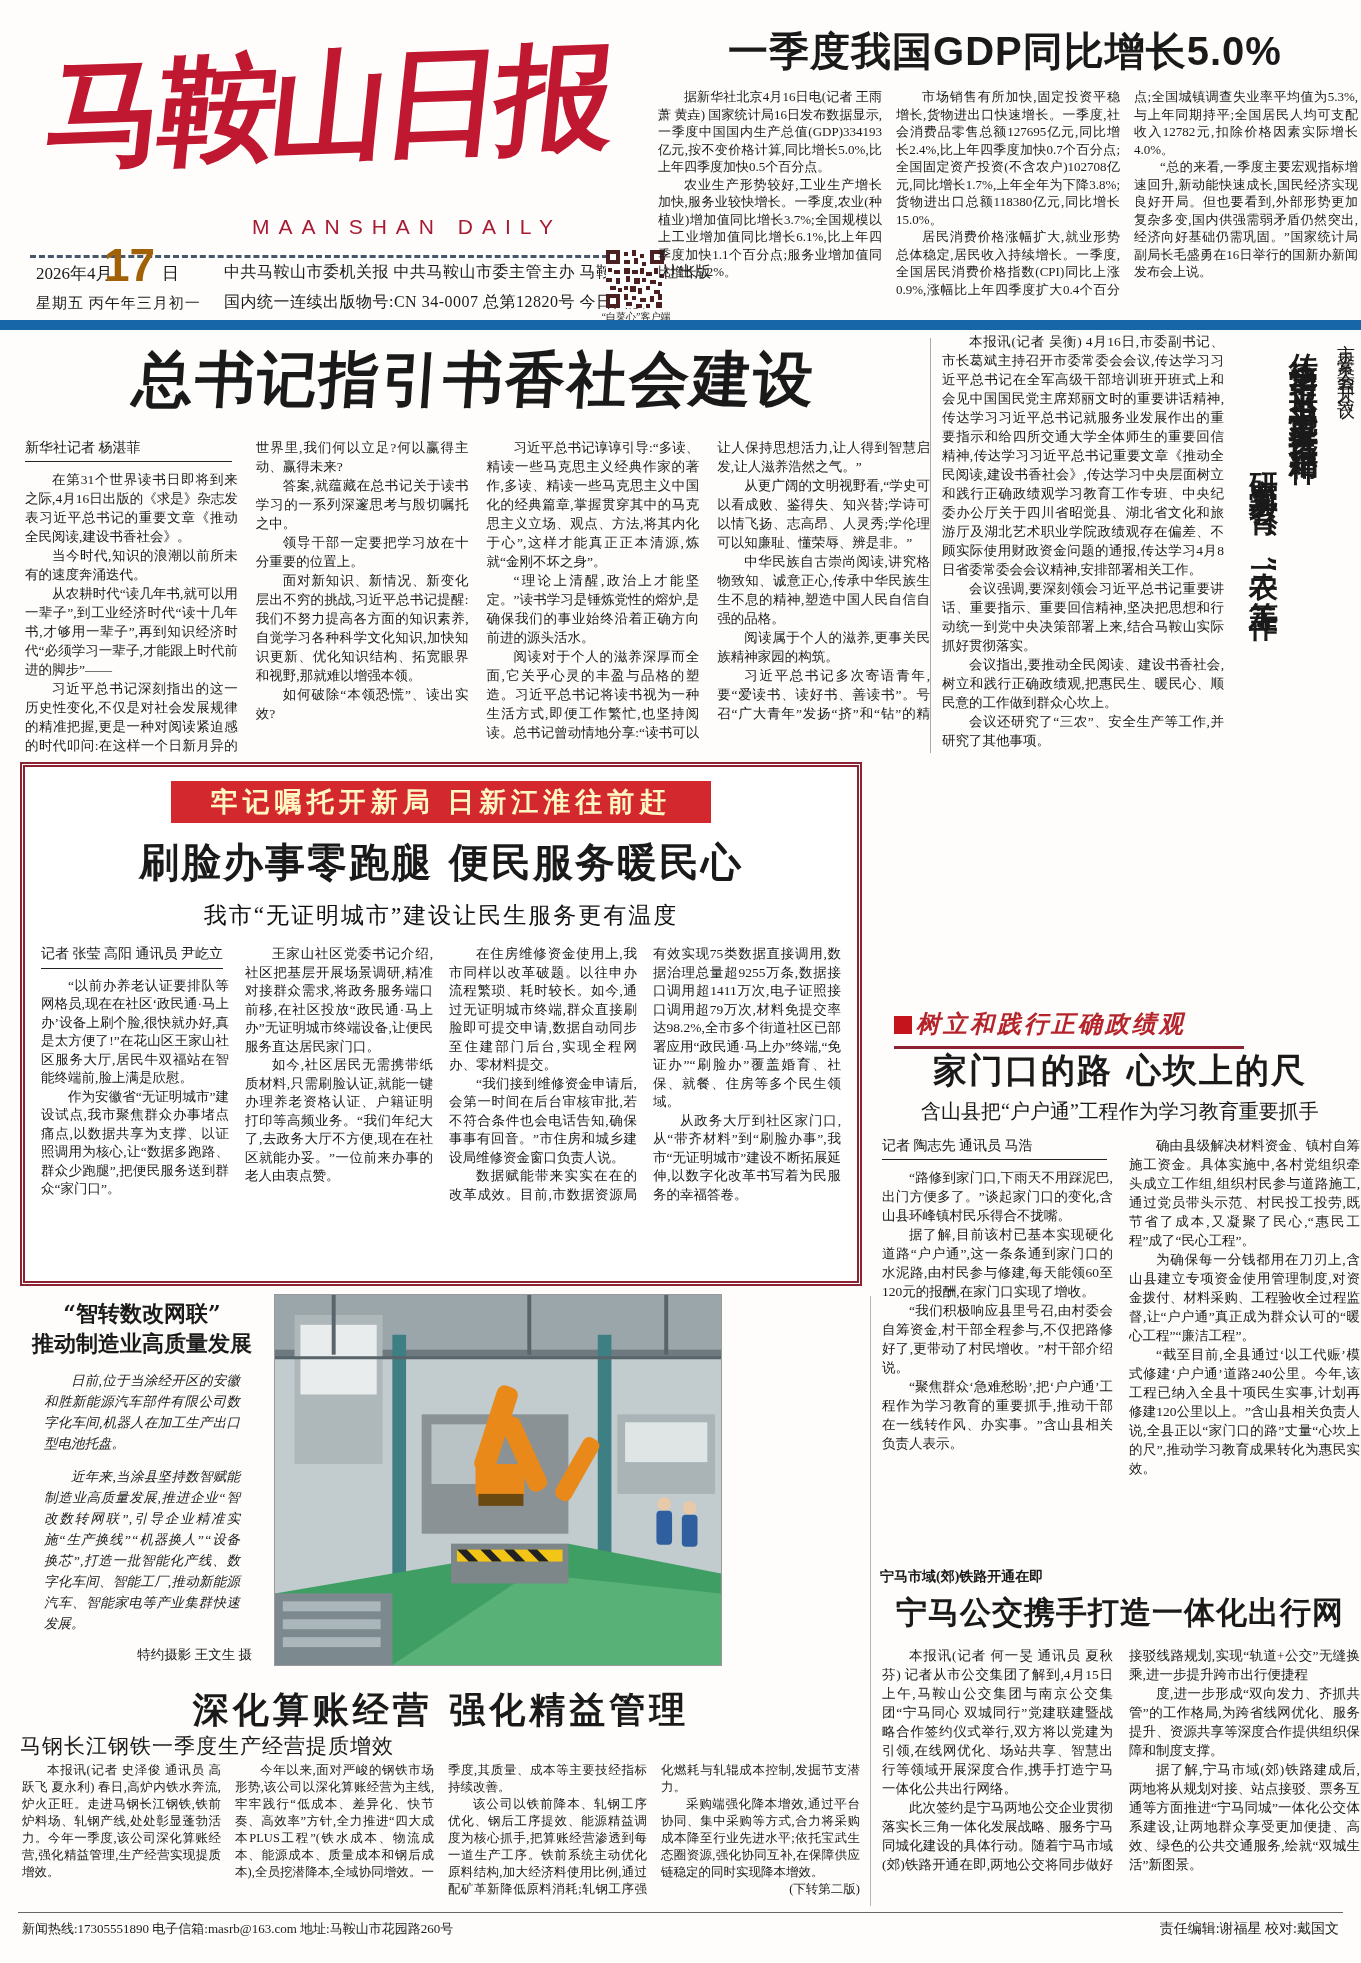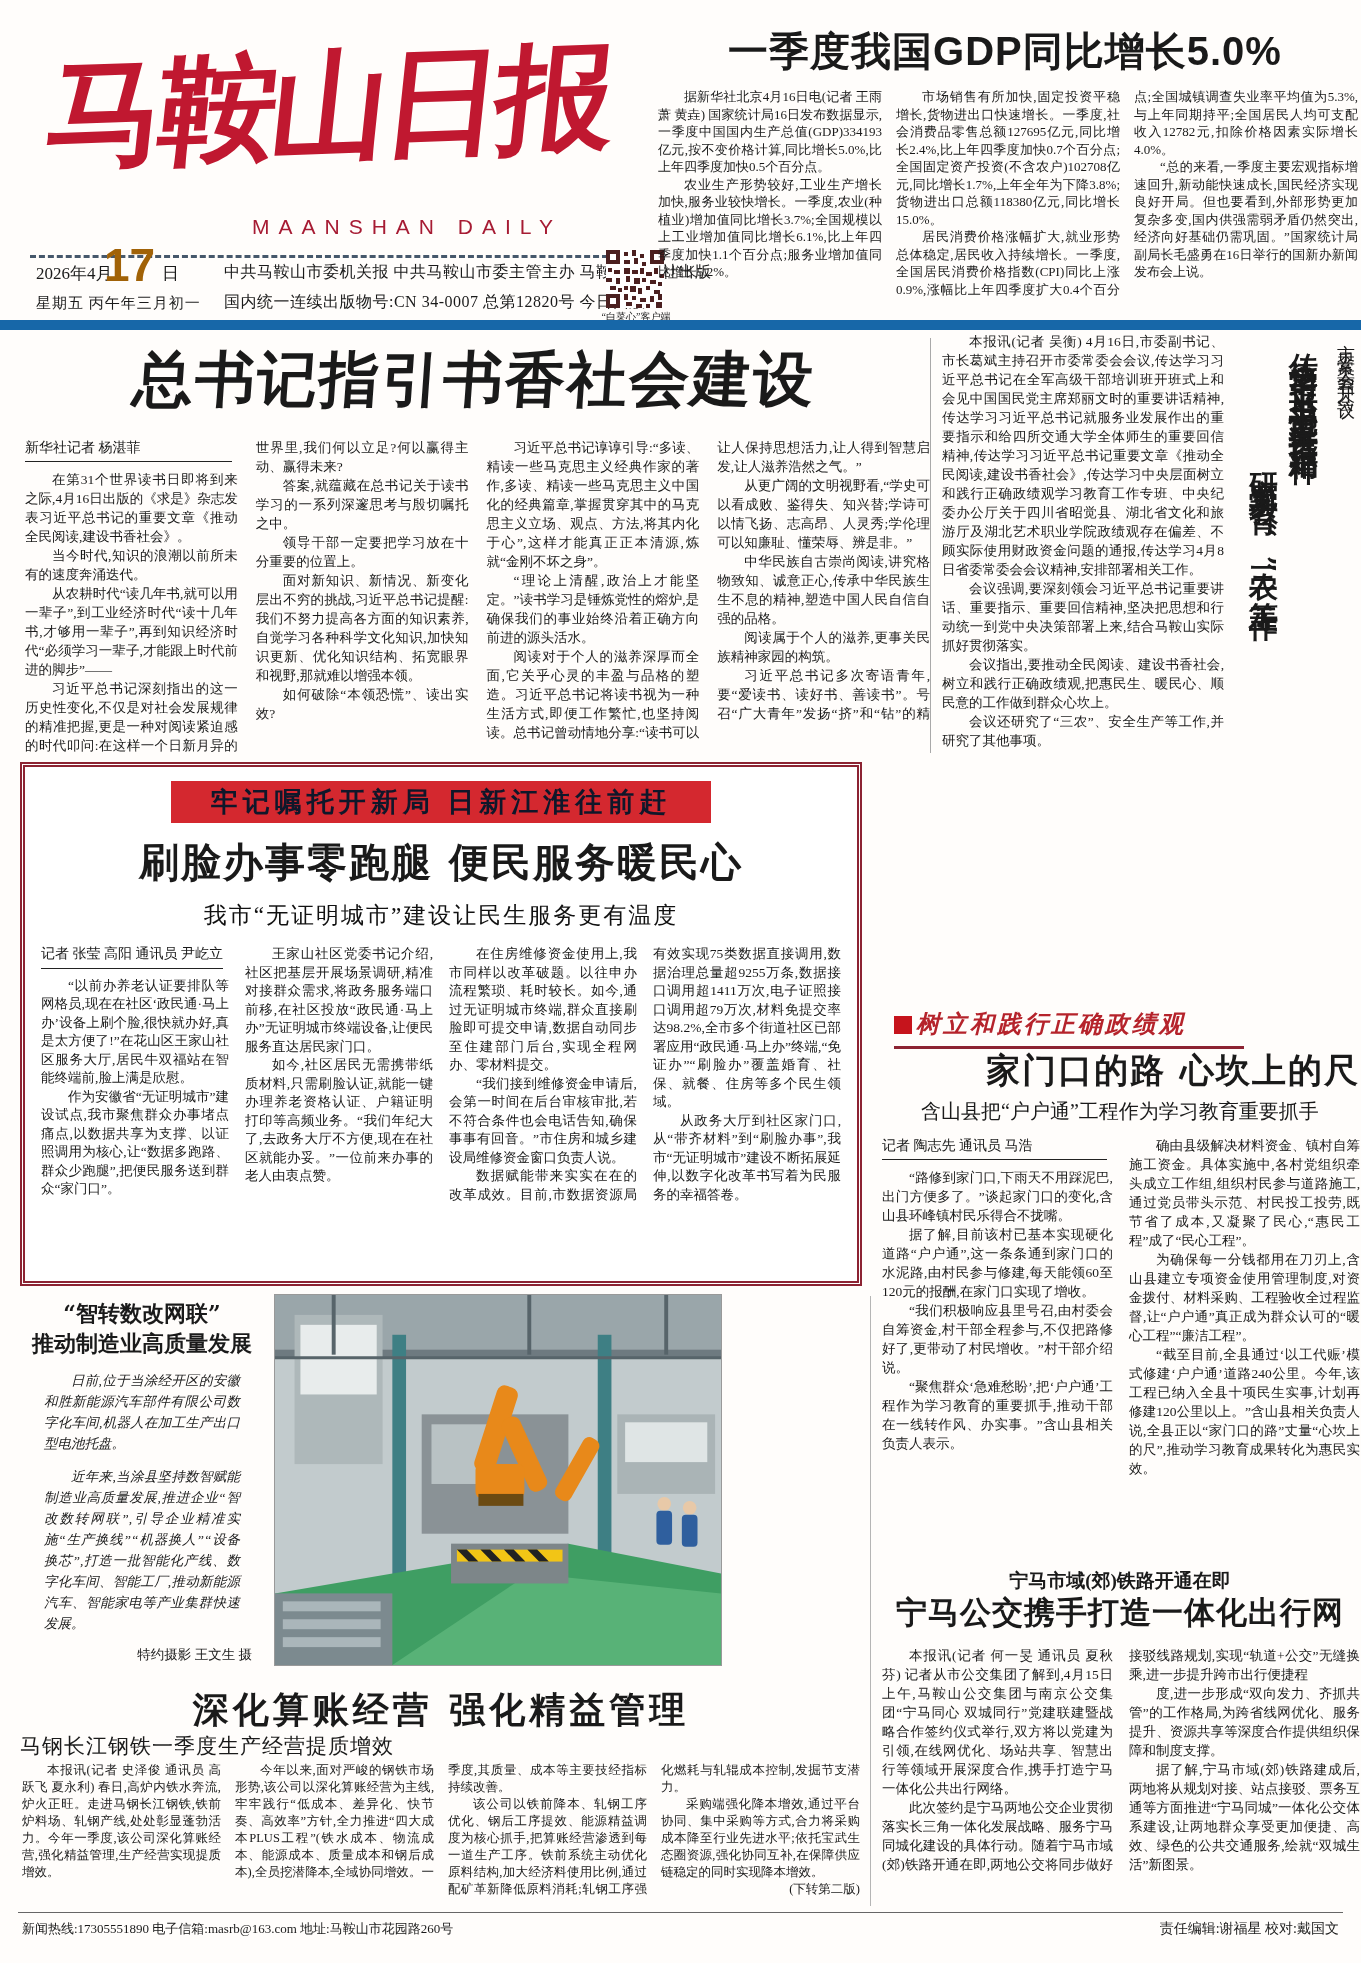--- a/index.html
+++ b/index.html
@@ -41,21 +41,21 @@
   
   .comm-body{position:absolute;left:942px;top:332px;width:282px;height:424px;overflow:hidden;
       font-size:13.5px;line-height:19px;text-align:justify;}
   .comm-vert{position:absolute;left:1228px;top:330px;width:130px;height:436px;writing-mode:vertical-rl;overflow:hidden;}
   .comm-kicker{font-size:18px;letter-spacing:7px;margin-left:10px;}
   .comm-h1{font-size:29px;font-weight:900;letter-spacing:6px;font-family:"DejaVu Serif",serif;}
   .comm-h2{font-size:29px;font-weight:900;letter-spacing:6px;font-family:"DejaVu Serif",serif;padding-top:120px;}
   
   .redbox{position:absolute;left:20px;top:762px;width:842px;height:524px;border:5px double #8c2332;background:#fff;}
   .box-kicker-wrap{text-align:center;margin-top:14px;}
-  .box-kicker{display:inline-block;background:#d4282f;color:#0f172a;font-family:"Liberation Sans",sans-serif;
+  .box-kicker{display:inline-block;background:#d4282f;color:#fef9c3;font-family:"Liberation Sans",sans-serif;
       font-weight:bold;font-size:27px;letter-spacing:5px;padding:3px 40px;}
   .box-head{text-align:center;font-size:40px;font-weight:900;letter-spacing:2px;margin-top:12px;
       font-family:"DejaVu Serif",serif;}
   .box-sub{text-align:center;font-size:23px;margin-top:10px;letter-spacing:2px;color:#111;}
   .box-body{margin:14px 16px 0;height:352px;overflow:hidden;column-count:4;column-gap:16px;
       font-size:13.5px;line-height:18.5px;text-align:justify;}
   
   .photo-wrap{position:absolute;left:30px;top:1292px;width:692px;height:378px;display:flex;gap:12px;}
   .photo-cap{width:236px;padding:6px 10px 0 2px;}
   .cap-title{text-align:center;font-size:22px;font-weight:900;line-height:30px;font-family:"DejaVu Serif",serif;}
@@ -67,27 +67,27 @@
   .steel-head{position:absolute;left:20px;top:1686px;width:842px;text-align:center;font-size:36px;font-weight:900;
       letter-spacing:4px;font-family:"DejaVu Serif",serif;}
   .steel-sub{position:absolute;left:20px;top:1732px;width:842px;text-align:left;font-size:21px;letter-spacing:1px;}
   .steel-body{position:absolute;left:22px;top:1762px;width:838px;height:144px;overflow:hidden;
       column-count:4;column-gap:14px;font-size:12.5px;line-height:17px;text-align:justify;}
   
   .road-label{position:absolute;left:894px;top:1008px;width:350px;border-bottom:3px solid #8c2332;padding-bottom:6px;}
   .red-sq{display:inline-block;width:18px;height:18px;background:#c6141c;vertical-align:-2px;}
   .road-label-text{font-size:24px;font-style:italic;font-weight:bold;color:#b5232b;letter-spacing:3px;
       font-family:"DejaVu Serif",serif;}
-  .road-head{position:absolute;left:880px;top:1048px;width:480px;text-align:right;font-size:34px;font-weight:900;
+  .road-head{position:absolute;left:880px;top:1048px;width:480px;text-align:center;font-size:34px;font-weight:900;
       letter-spacing:2px;font-family:"DejaVu Serif",serif;}
   .road-sub{position:absolute;left:880px;top:1098px;width:480px;text-align:center;font-size:20px;}
   .road-body{position:absolute;left:882px;top:1136px;width:478px;height:424px;overflow:hidden;
       column-count:2;column-gap:16px;font-size:13.5px;line-height:19px;text-align:justify;}
   
-  .bus-kicker{position:absolute;left:880px;top:1568px;width:480px;text-align:center;font-size:19px;font-weight:bold;}
+  .bus-kicker{position:absolute;left:880px;top:1568px;width:480px;text-align:left;font-size:14px;font-weight:bold;}
   .bus-head{position:absolute;left:880px;top:1592px;width:480px;text-align:center;font-size:31px;font-weight:900;
       letter-spacing:1px;font-family:"DejaVu Serif",serif;}
   .bus-body{position:absolute;left:882px;top:1646px;width:478px;height:260px;overflow:hidden;
       column-count:2;column-gap:16px;font-size:13.5px;line-height:19px;text-align:justify;}
   .v-rule2{position:absolute;left:870px;top:1296px;width:1px;height:610px;background:#b5b5b5;}
   
   .foot-rule{position:absolute;left:18px;top:1912px;width:1325px;border-top:1px solid #666;}
   .foot-left{position:absolute;left:22px;top:1920px;font-size:13px;}
   .foot-right{position:absolute;right:22px;top:1920px;font-size:14px;text-align:right;}
 </style>

